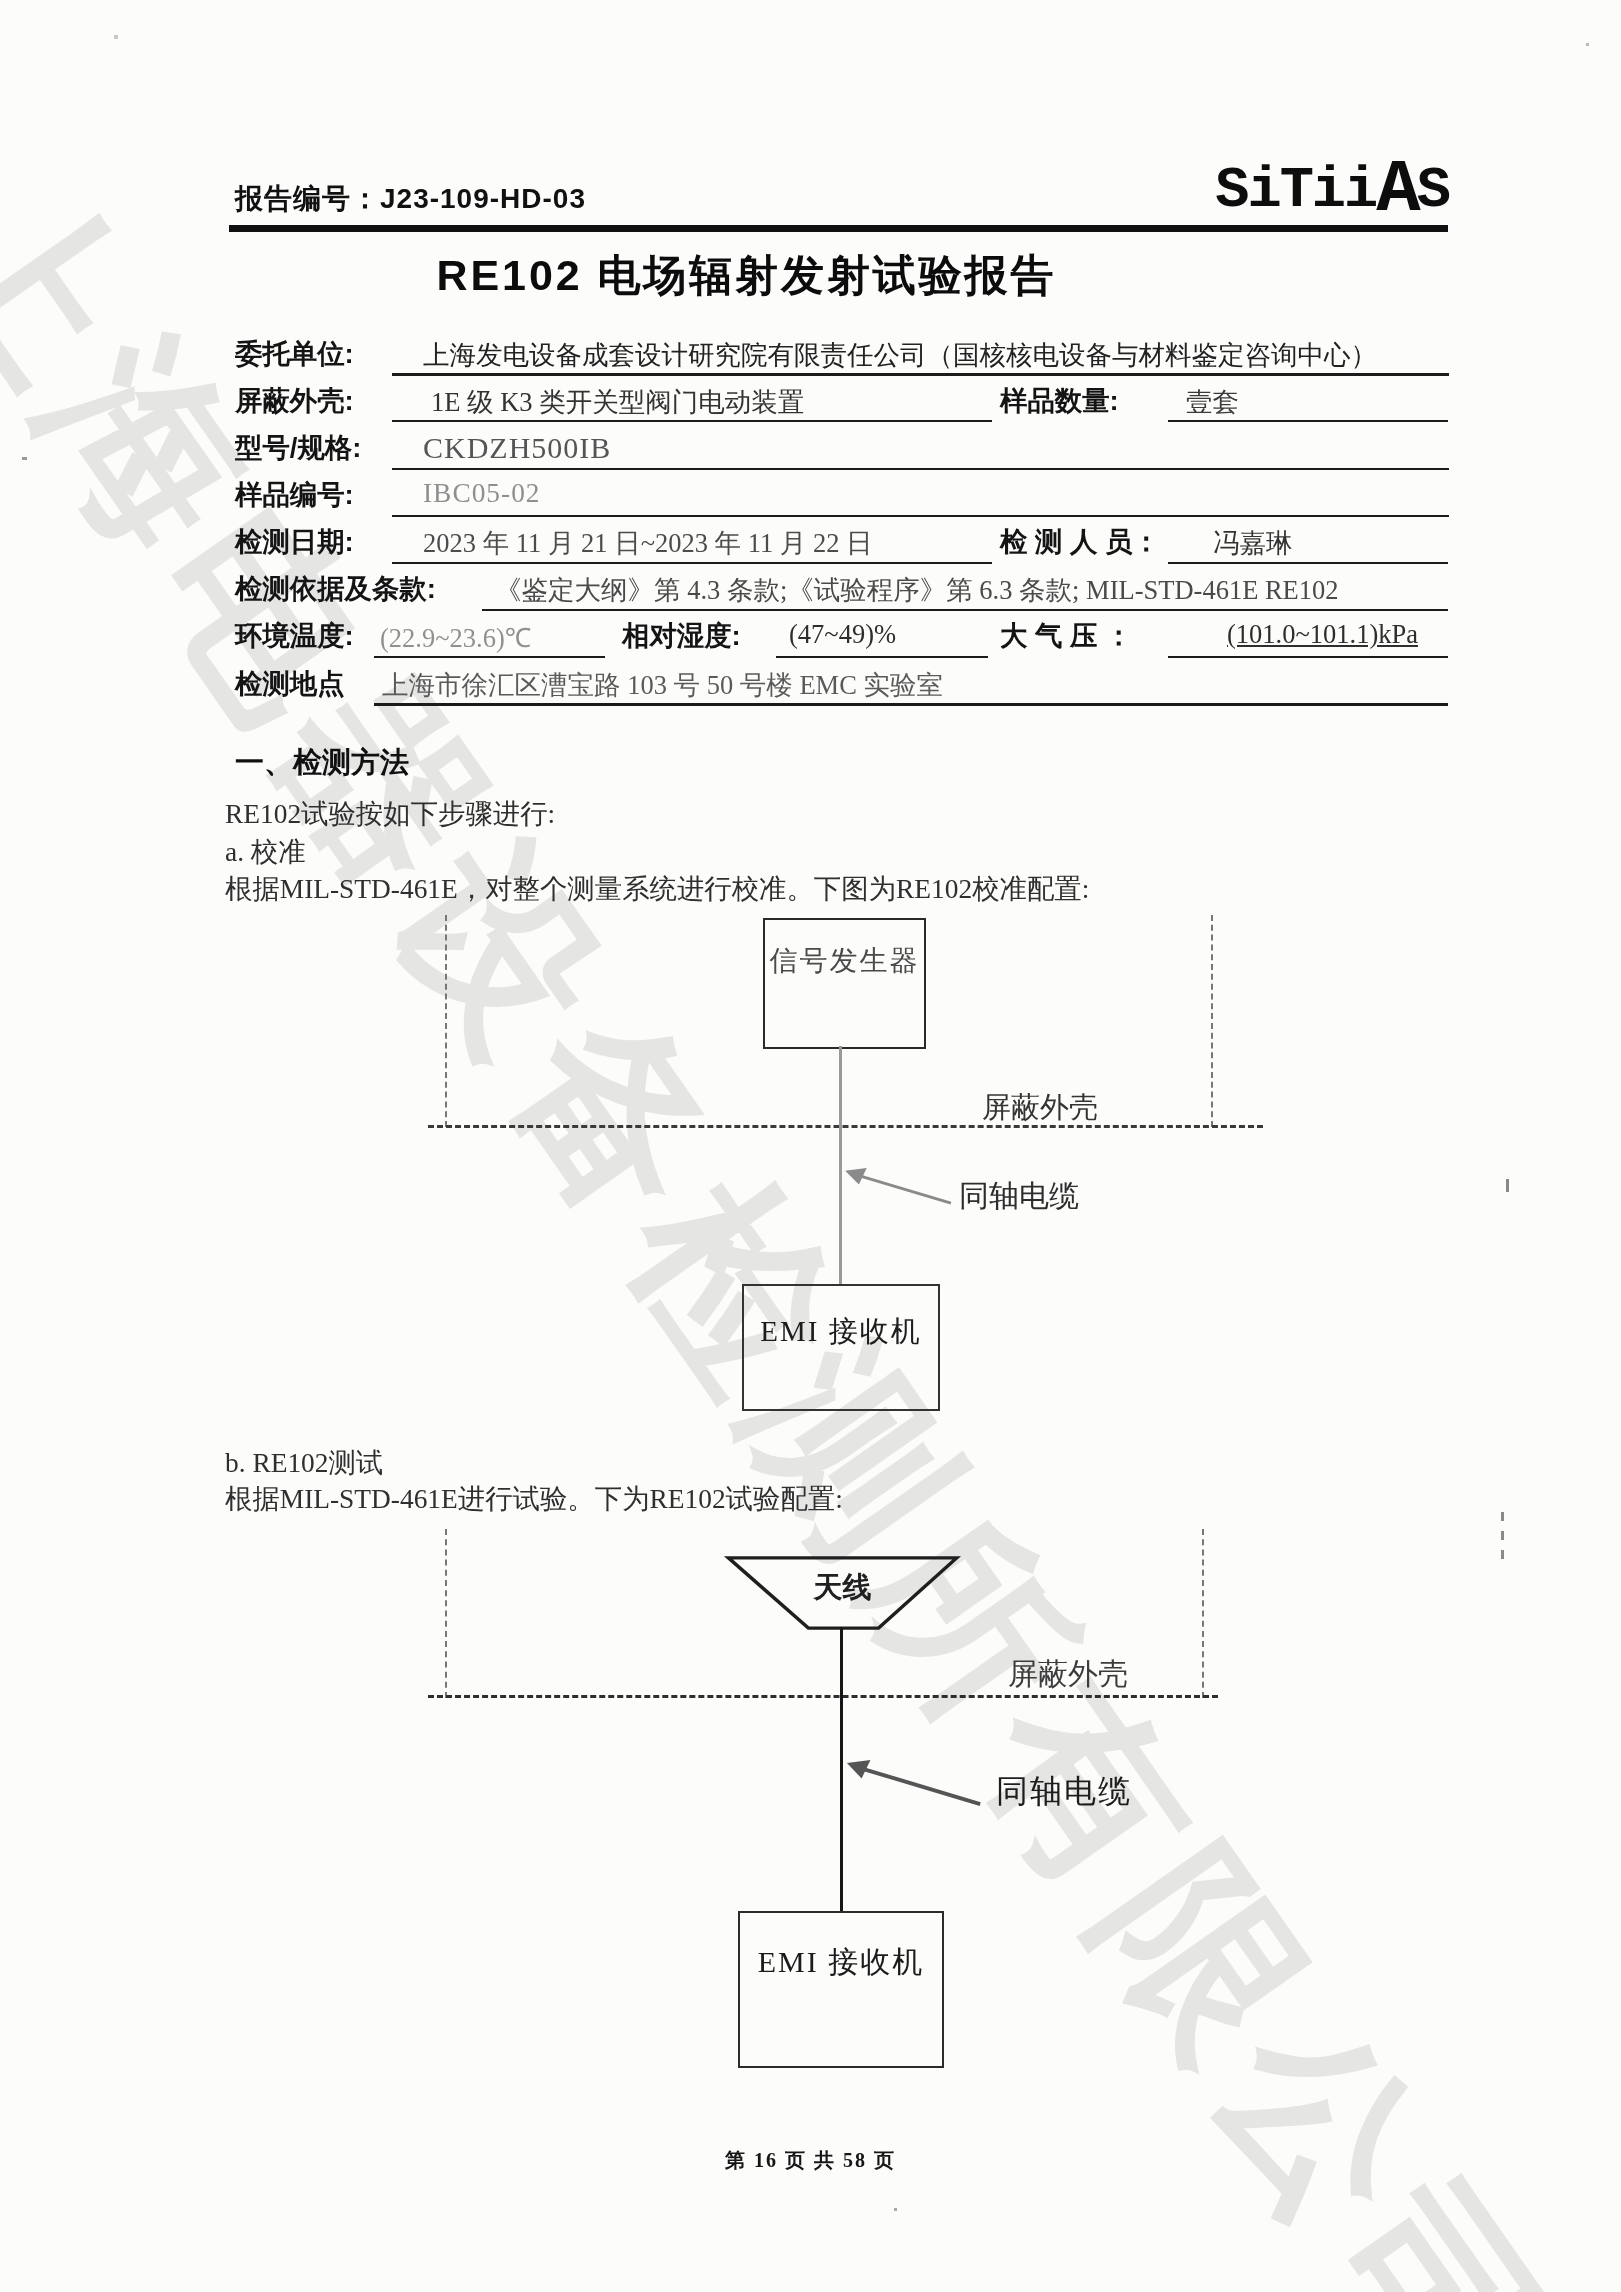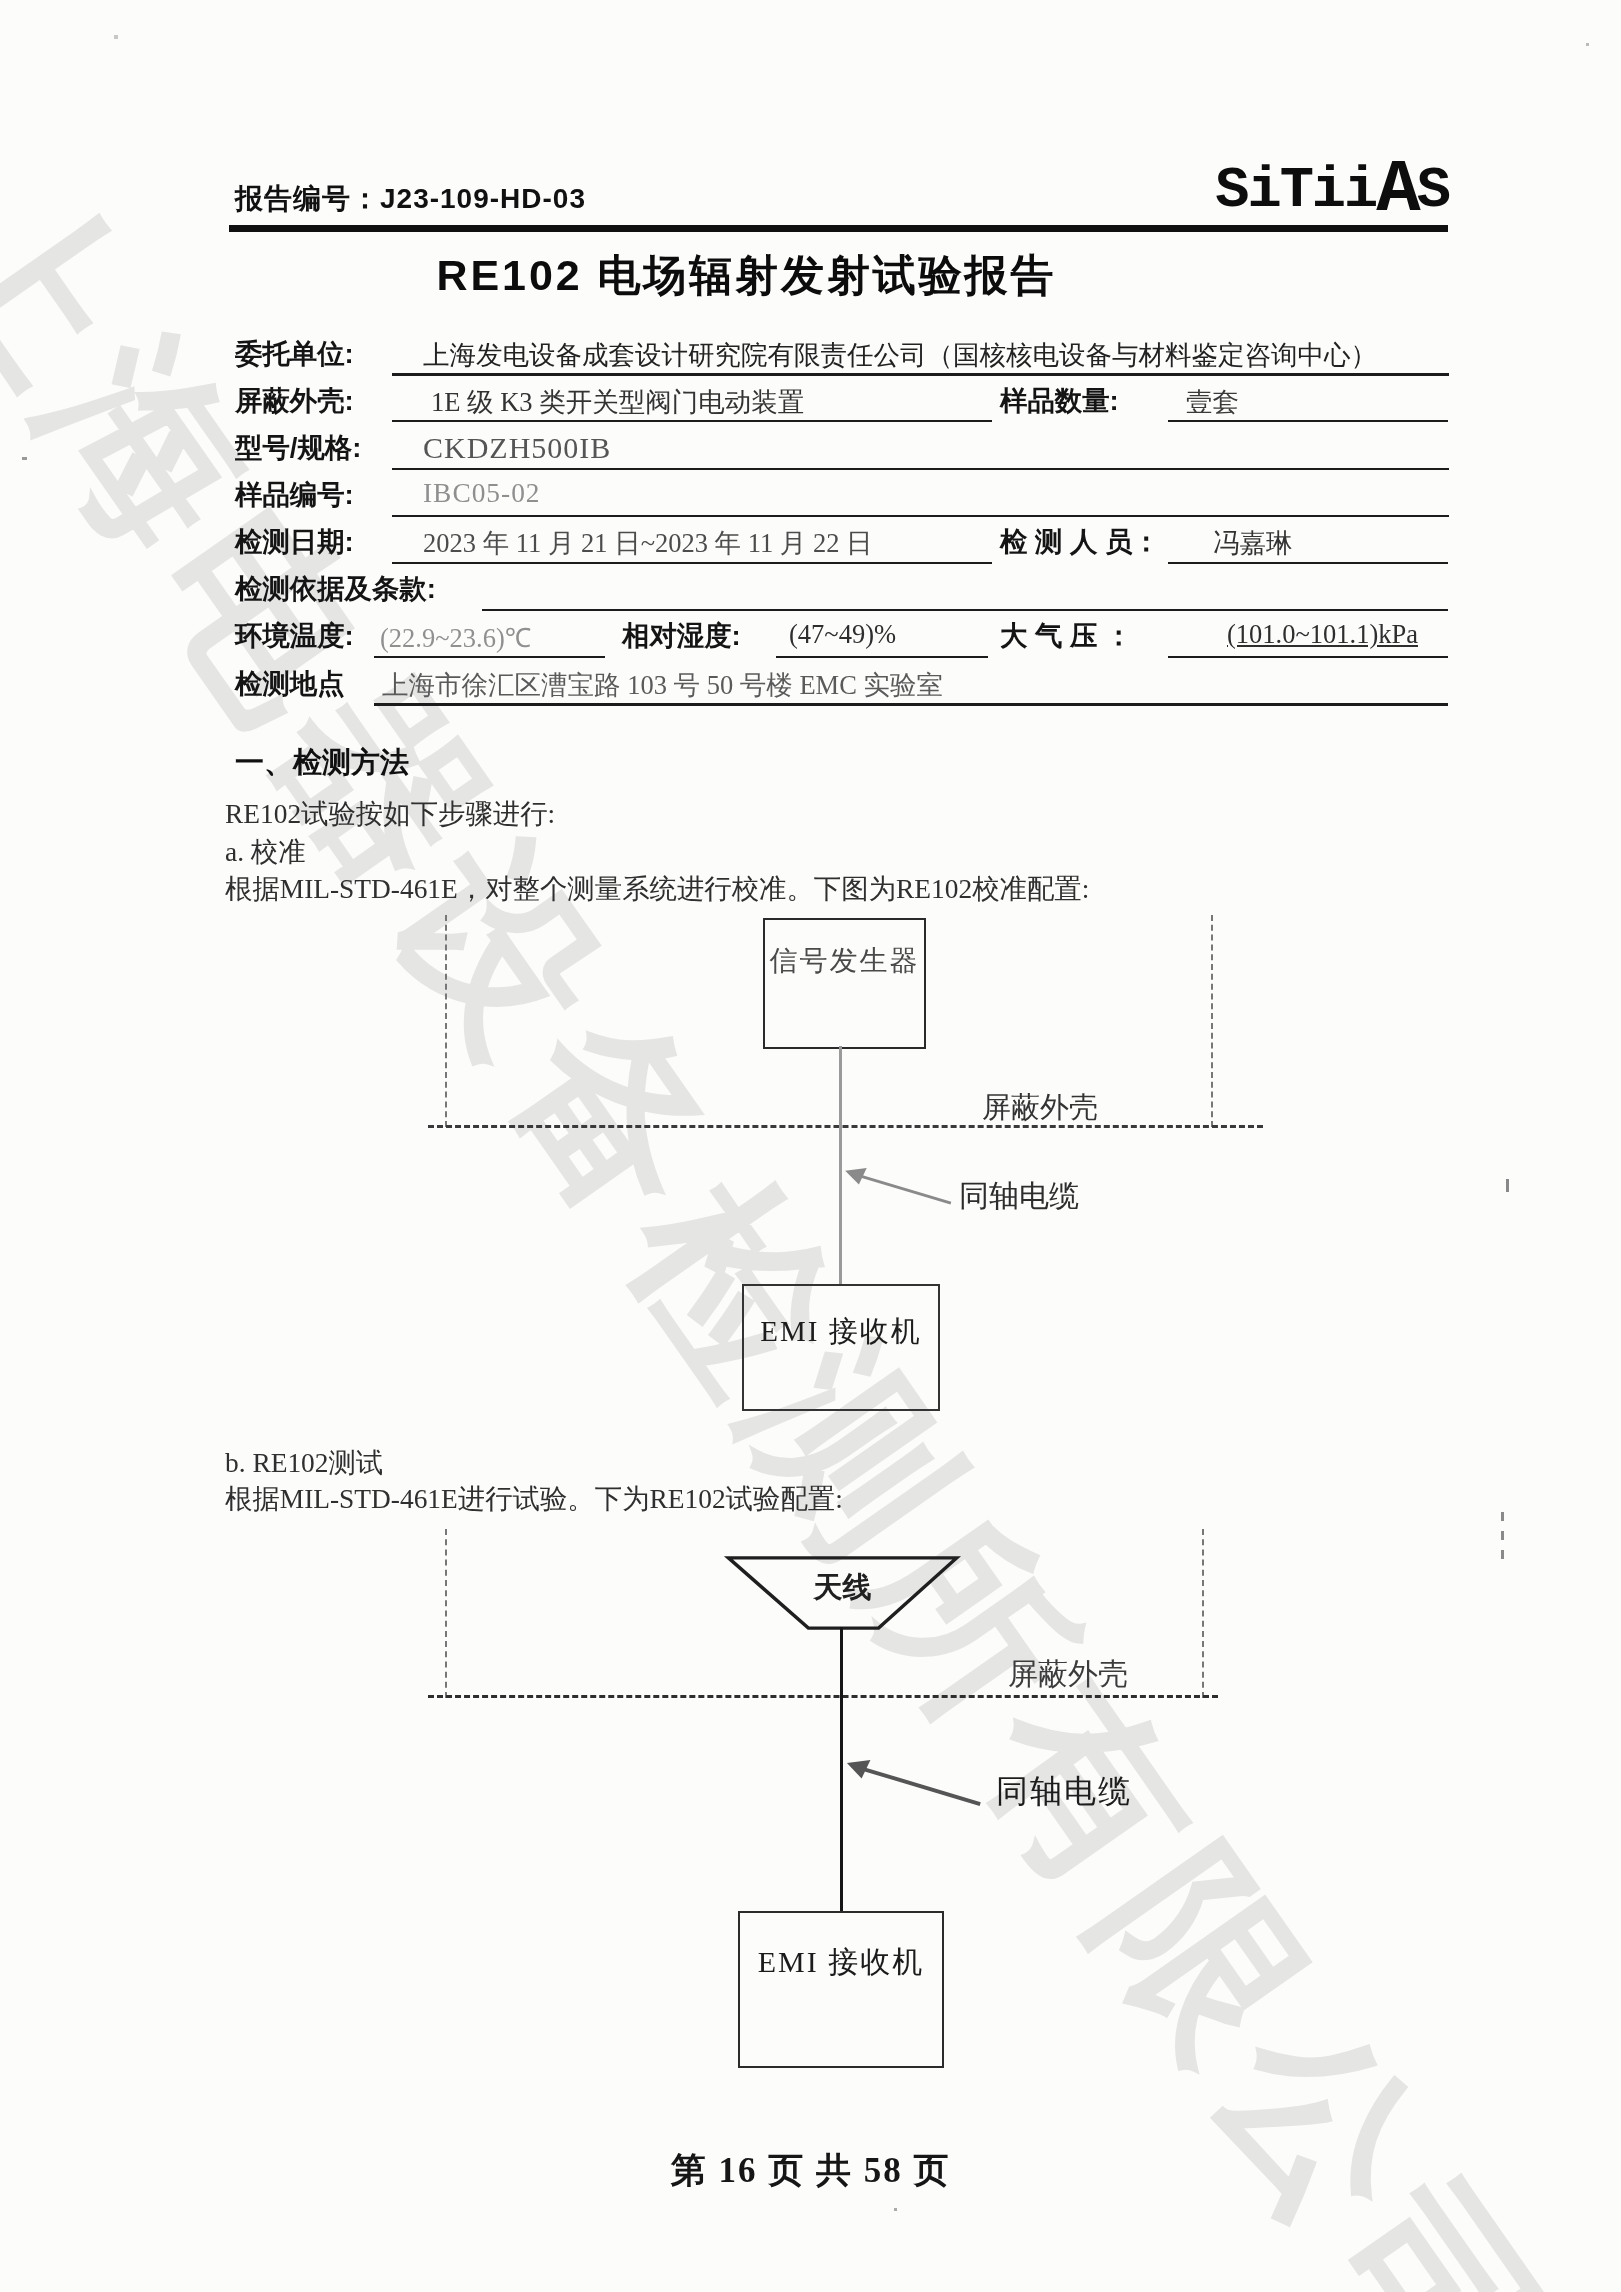--- a/index.html
+++ b/index.html
@@ -38,21 +38,21 @@
   .sec-head{font-family:"Liberation Sans",sans-serif;font-weight:800;font-size:29px;color:#101010;}
   .body-text{font-size:27.4px;color:#2f2f2f;}
   
   .dash-v{position:absolute;width:0;border-left:2.9px dashed #777;}
   .dash-h{position:absolute;height:0;border-top:3.9px dashed #3a3a3a;}
   .diagbox{position:absolute;border:2.9px solid #2a2a2a;background:transparent;text-align:center;}
   .diagbox .bx-label{display:block;font-size:28px;letter-spacing:2px;}
   .vline{position:absolute;}
   .diag-label{position:absolute;font-size:29px;white-space:nowrap;}
   .speck{position:absolute;background:#999;}
-  .footer{left:0;top:2147px;width:1621px;text-align:center;font-size:35px;font-weight:700;letter-spacing:2px;color:#161616;font-family:Liberation Serif, serif;}
+  .footer{left:0;top:2147px;width:1621px;text-align:center;font-size:20px;font-weight:700;letter-spacing:2px;color:#161616;font-family:Liberation Serif, serif;}
 </style>
 </head>
 <body>
 
 <div class="page">
 
   <div class="watermark">上海电器设备检测所有限公司</div>
 
   <div class="content">
 
@@ -85,20 +85,21 @@
     <div class="ul" style="left:392px;top:515px;width:1057px;"></div>
 
     <div class="abs flabel" style="left:235px;top:524px;">检测日期:</div>
     <div class="abs fvalue" style="left:423px;top:525px;color:#4c4c4c;">2023 年 11 月 21 日~2023 年 11 月 22 日</div>
     <div class="abs flabel" style="left:1000px;top:524px;">检 测 人 员：</div>
     <div class="abs fvalue" style="left:1213px;top:525px;color:#333;">冯嘉琳</div>
     <div class="ul" style="left:392px;top:562px;width:600px;"></div>
     <div class="ul" style="left:1168px;top:562px;width:280px;"></div>
 
     <div class="abs flabel" style="left:235px;top:571px;">检测依据及条款:</div>
+    <div class="abs fvalue" style="left:495px;top:572px;color:#4a4a4a;">《鉴定大纲》第 4.3 条款;《试验程序》第 6.3 条款; MIL-STD-461E RE102</div>
     <div class="ul" style="left:482px;top:609px;width:966px;"></div>
 
     <div class="abs flabel" style="left:235px;top:618px;">环境温度:</div>
     <div class="abs fvalue" style="left:380px;top:619px;color:#909090;">(22.9~23.6)℃</div>
     <div class="abs flabel" style="left:622px;top:618px;">相对湿度:</div>
     <div class="abs fvalue" style="left:789px;top:619px;color:#2e2e2e;">(47~49)%</div>
     <div class="abs flabel" style="left:1000px;top:618px;">大 气 压 ：</div>
     <div class="abs fvalue" style="left:1227px;top:619px;color:#2e2e2e;text-decoration:underline;">(101.0~101.1)kPa</div>
     <div class="ul" style="left:374px;top:656px;width:231px;"></div>
     <div class="ul" style="left:776px;top:656px;width:212px;"></div>

